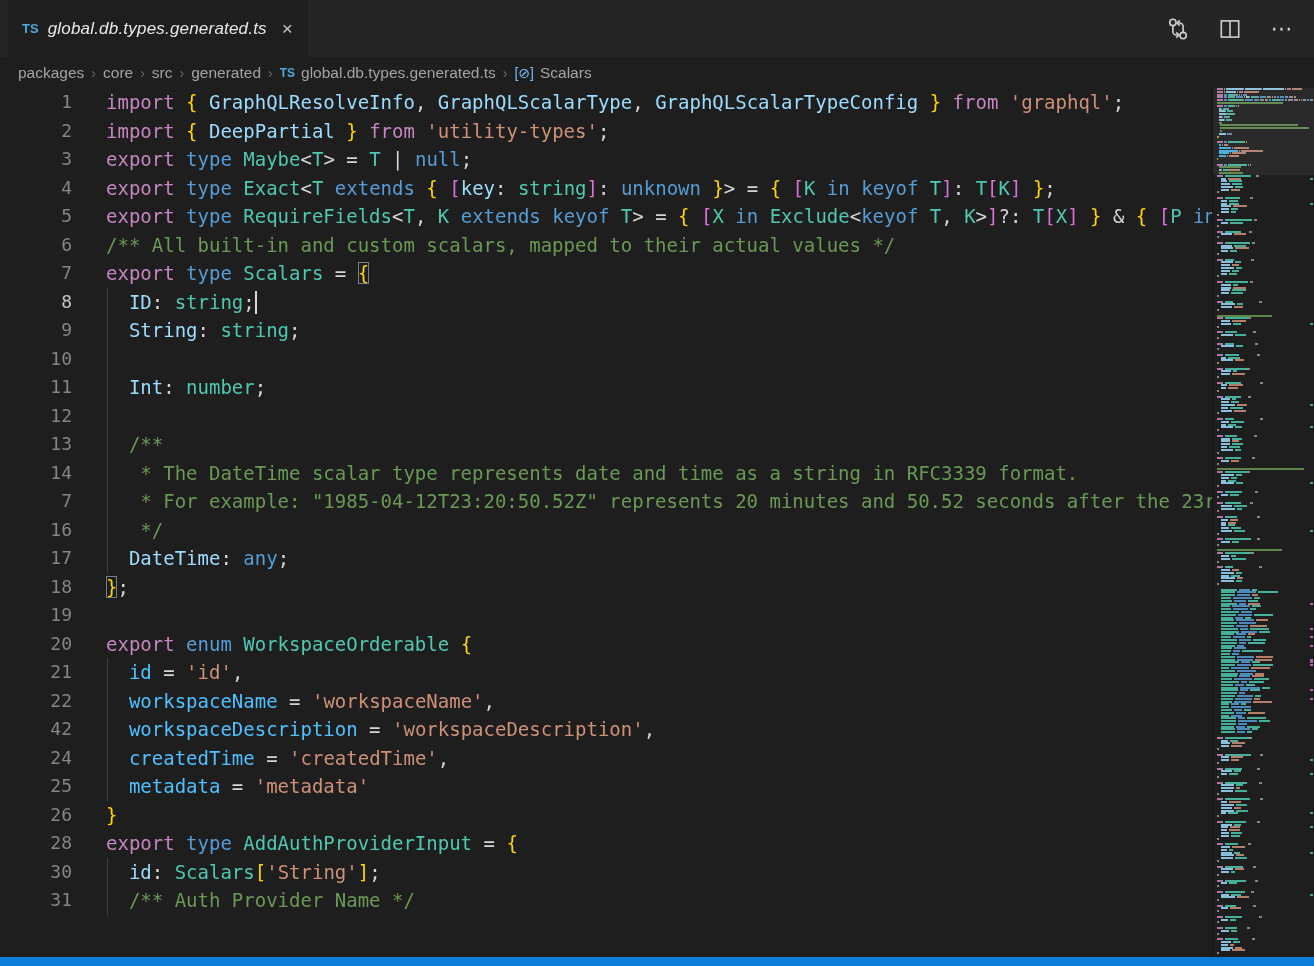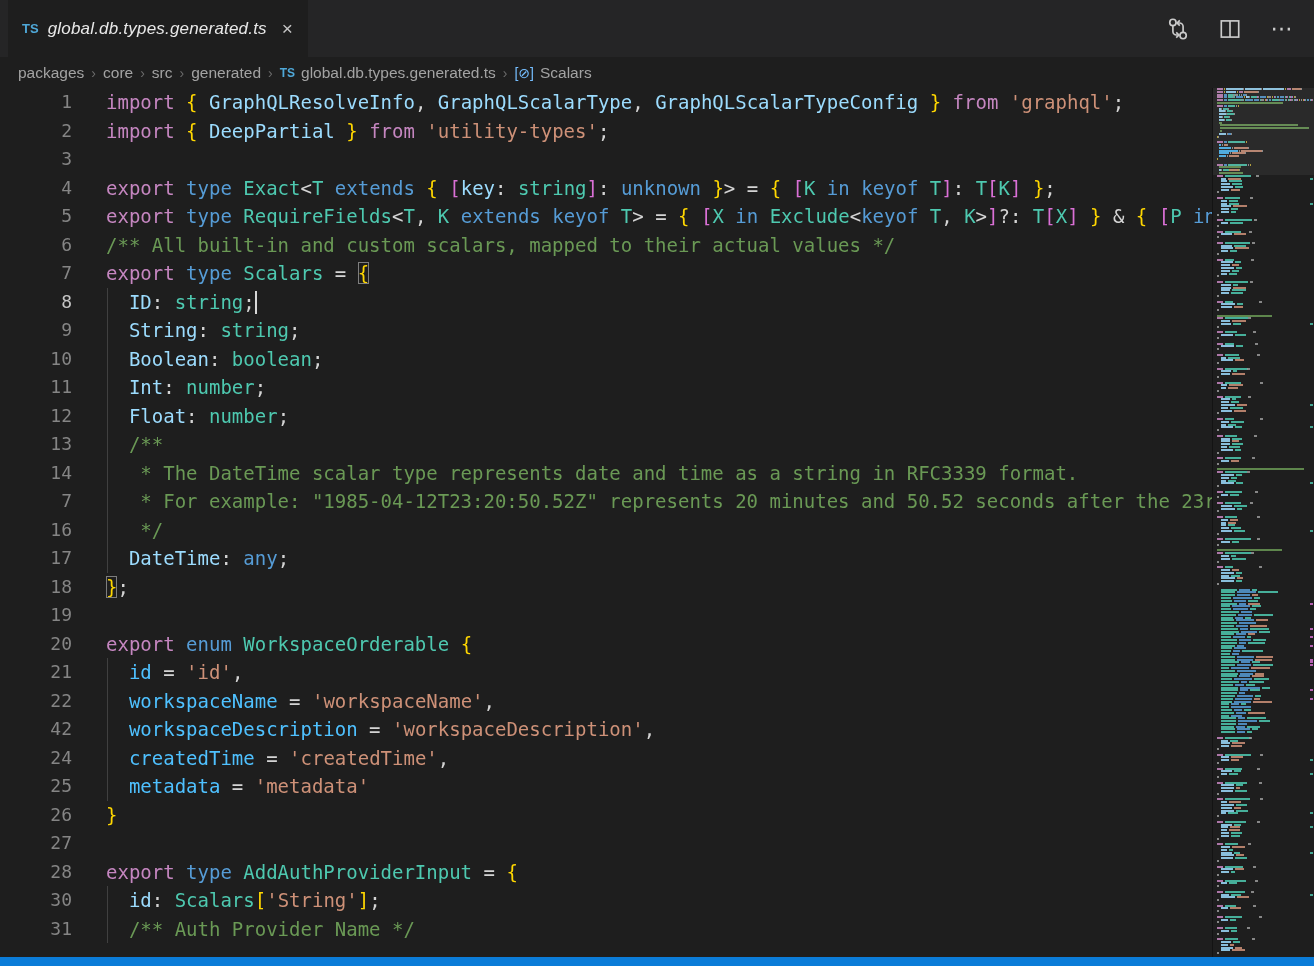--- a/index.html
+++ b/index.html
@@ -105,45 +105,44 @@
       <span class="crumb">global.db.types.generated.ts</span>
       <span class="crumb-sep">›</span>
       <span class="crumb-sym">[⊘]</span>
       <span class="crumb">Scalars</span>
     </div>
 
   <div class="editor">
     <div class="codearea" id="codearea">
         <div class="line"><span class="ln">1</span><span class="code"><span class="tok-k">import </span><span class="tok-b1">{ </span><span class="tok-v">GraphQLResolveInfo</span><span class="tok-p">, </span><span class="tok-v">GraphQLScalarType</span><span class="tok-p">, </span><span class="tok-v">GraphQLScalarTypeConfig</span><span class="tok-b1"> }</span><span class="tok-k"> from </span><span class="tok-s">'graphql'</span><span class="tok-p">;</span></span></div>
         <div class="line"><span class="ln">2</span><span class="code"><span class="tok-k">import </span><span class="tok-b1">{ </span><span class="tok-v">DeepPartial</span><span class="tok-b1"> }</span><span class="tok-k"> from </span><span class="tok-s">'utility-types'</span><span class="tok-p">;</span></span></div>
-        <div class="line"><span class="ln">3</span></div>
+        <div class="line"><span class="ln">3</span><span class="code"><span class="tok-k">export </span><span class="tok-c">type </span><span class="tok-t">Maybe</span><span class="tok-p">&lt;</span><span class="tok-t">T</span><span class="tok-p">&gt; = </span><span class="tok-t">T</span><span class="tok-p"> | </span><span class="tok-c">null</span><span class="tok-p">;</span></span></div>
         <div class="line"><span class="ln">4</span><span class="code"><span class="tok-k">export </span><span class="tok-c">type </span><span class="tok-t">Exact</span><span class="tok-p">&lt;</span><span class="tok-t">T</span><span class="tok-c"> extends </span><span class="tok-b1">{ </span><span class="tok-b2">[</span><span class="tok-v">key</span><span class="tok-p">: </span><span class="tok-t">string</span><span class="tok-b2">]</span><span class="tok-p">: </span><span class="tok-c">unknown</span><span class="tok-b1"> }</span><span class="tok-p">&gt; = </span><span class="tok-b1">{ </span><span class="tok-b2">[</span><span class="tok-t">K</span><span class="tok-c"> in </span><span class="tok-c">keyof </span><span class="tok-t">T</span><span class="tok-b2">]</span><span class="tok-p">: </span><span class="tok-t">T</span><span class="tok-b2">[</span><span class="tok-t">K</span><span class="tok-b2">]</span><span class="tok-b1"> }</span><span class="tok-p">;</span></span></div>
         <div class="line"><span class="ln">5</span><span class="code"><span class="tok-k">export </span><span class="tok-c">type </span><span class="tok-t">RequireFields</span><span class="tok-p">&lt;</span><span class="tok-t">T</span><span class="tok-p">, </span><span class="tok-t">K</span><span class="tok-c"> extends </span><span class="tok-c">keyof </span><span class="tok-t">T</span><span class="tok-p">&gt; = </span><span class="tok-b1">{ </span><span class="tok-b2">[</span><span class="tok-t">X</span><span class="tok-c"> in </span><span class="tok-t">Exclude</span><span class="tok-p">&lt;</span><span class="tok-c">keyof </span><span class="tok-t">T</span><span class="tok-p">, </span><span class="tok-t">K</span><span class="tok-p">&gt;</span><span class="tok-b2">]</span><span class="tok-p">?: </span><span class="tok-t">T</span><span class="tok-b2">[</span><span class="tok-t">X</span><span class="tok-b2">]</span><span class="tok-b1"> }</span><span class="tok-p"> &amp; </span><span class="tok-b1">{ </span><span class="tok-b2">[</span><span class="tok-t">P</span><span class="tok-c"> in </span></span></div>
         <div class="line"><span class="ln">6</span><span class="code"><span class="tok-m">/** All built-in and custom scalars, mapped to their actual values */</span></span></div>
         <div class="line"><span class="ln">7</span><span class="code"><span class="tok-k">export </span><span class="tok-c">type </span><span class="tok-t">Scalars</span><span class="tok-p"> = </span><span class="tok-bm">{</span></span></div>
         <div class="line guide active"><span class="ln">8</span><span class="code"><span class="tok-p">  </span><span class="tok-v">ID</span><span class="tok-p">: </span><span class="tok-t">string</span><span class="tok-p">;</span><span class="cursor"></span></span></div>
         <div class="line guide"><span class="ln">9</span><span class="code"><span class="tok-p">  </span><span class="tok-v">String</span><span class="tok-p">: </span><span class="tok-t">string</span><span class="tok-p">;</span></span></div>
-        <div class="line guide"><span class="ln">10</span><span class="code"><span class="tok-p">  </span><span class="tok-v">Boolean</span><span class="tok-p">: </span><span class="tok-t">boolean</span><span class="tok-p">;</span></span></div>
+        <div class="line guide"><span class="ln">10</span></div>
         <div class="line guide"><span class="ln">11</span><span class="code"><span class="tok-p">  </span><span class="tok-v">Int</span><span class="tok-p">: </span><span class="tok-t">number</span><span class="tok-p">;</span></span></div>
-        <div class="line guide"><span class="ln">12</span><span class="code"><span class="tok-p">  </span><span class="tok-v">Float</span><span class="tok-p">: </span><span class="tok-t">number</span><span class="tok-p">;</span></span></div>
+        <div class="line guide"><span class="ln">12</span></div>
         <div class="line guide"><span class="ln">13</span><span class="code"><span class="tok-m">  /**</span></span></div>
         <div class="line guide"><span class="ln">14</span><span class="code"><span class="tok-m">   * The DateTime scalar type represents date and time as a string in RFC3339 format.</span></span></div>
         <div class="line guide"><span class="ln">7</span><span class="code"><span class="tok-m">   * For example: "1985-04-12T23:20:50.52Z" represents 20 minutes and 50.52 seconds after the 23rd hour of April 12th, 1985 in UTC.</span></span></div>
         <div class="line guide"><span class="ln">16</span><span class="code"><span class="tok-m">   */</span></span></div>
         <div class="line guide"><span class="ln">17</span><span class="code"><span class="tok-p">  </span><span class="tok-v">DateTime</span><span class="tok-p">: </span><span class="tok-c">any</span><span class="tok-p">;</span></span></div>
         <div class="line"><span class="ln">18</span><span class="code"><span class="tok-bm">}</span><span class="tok-p">;</span></span></div>
         <div class="line"><span class="ln">19</span><span class="code"></span></div>
         <div class="line"><span class="ln">20</span><span class="code"><span class="tok-k">export </span><span class="tok-c">enum </span><span class="tok-t">WorkspaceOrderable</span><span class="tok-p"> </span><span class="tok-b1">{</span></span></div>
         <div class="line guide"><span class="ln">21</span><span class="code"><span class="tok-p">  </span><span class="tok-e">id</span><span class="tok-p"> = </span><span class="tok-s">'id'</span><span class="tok-p">,</span></span></div>
         <div class="line guide"><span class="ln">22</span><span class="code"><span class="tok-p">  </span><span class="tok-e">workspaceName</span><span class="tok-p"> = </span><span class="tok-s">'workspaceName'</span><span class="tok-p">,</span></span></div>
         <div class="line guide"><span class="ln">42</span><span class="code"><span class="tok-p">  </span><span class="tok-e">workspaceDescription</span><span class="tok-p"> = </span><span class="tok-s">'workspaceDescription'</span><span class="tok-p">,</span></span></div>
         <div class="line guide"><span class="ln">24</span><span class="code"><span class="tok-p">  </span><span class="tok-e">createdTime</span><span class="tok-p"> = </span><span class="tok-s">'createdTime'</span><span class="tok-p">,</span></span></div>
         <div class="line guide"><span class="ln">25</span><span class="code"><span class="tok-p">  </span><span class="tok-e">metadata</span><span class="tok-p"> = </span><span class="tok-s">'metadata'</span></span></div>
         <div class="line"><span class="ln">26</span><span class="code"><span class="tok-b1">}</span></span></div>
-        <div class="line"><span class="ln">27</span><span class="code"></span></div>
         <div class="line"><span class="ln">28</span><span class="code"><span class="tok-k">export </span><span class="tok-c">type </span><span class="tok-t">AddAuthProviderInput</span><span class="tok-p"> = </span><span class="tok-b1">{</span></span></div>
         <div class="line guide"><span class="ln">30</span><span class="code"><span class="tok-p">  </span><span class="tok-v">id</span><span class="tok-p">: </span><span class="tok-t">Scalars</span><span class="tok-b1">[</span><span class="tok-s">'String'</span><span class="tok-b1">]</span><span class="tok-p">;</span></span></div>
         <div class="line guide"><span class="ln">31</span><span class="code"><span class="tok-m">  /** Auth Provider Name */</span></span></div>
       </div>
     <div class="minimap" id="minimap">
 
     <div class="mm-row">
           <span class="mm-seg" style="left: 4px; width: 5.7px; background: rgb(197, 134, 192);"></span>
           <span class="mm-seg" style="left: 10.65px; width: 1px; background: rgb(201, 177, 58);"></span>
           <span class="mm-seg" style="left: 12.55px; width: 17.1px; background: rgb(156, 220, 254);"></span>

